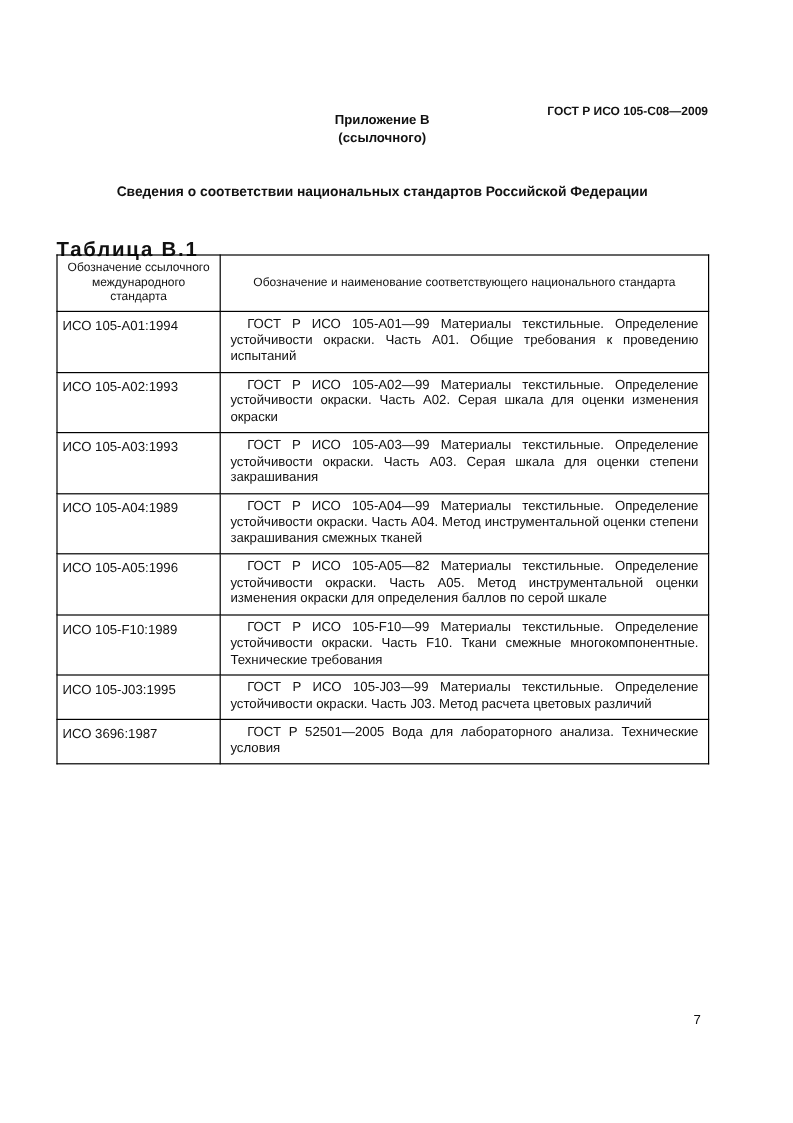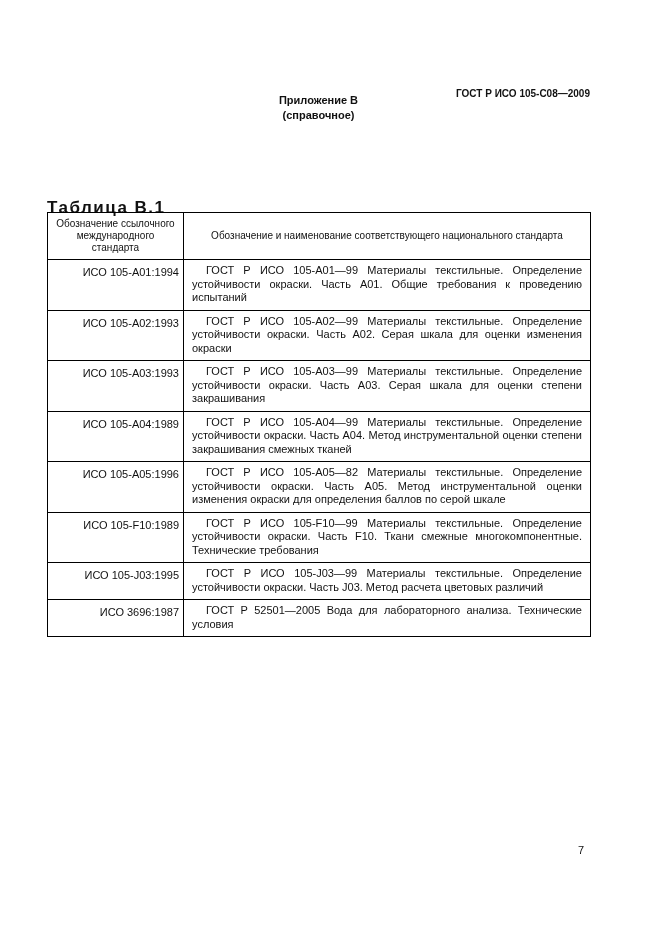--- a/index.html
+++ b/index.html
@@ -77,21 +77,21 @@
     font-weight: normal;
     font-size: 10px;
     line-height: 12px;
     text-align: center;
     padding: 5px 6px;
     height: 30px;
   }
   .std-table col.c1 { width: 136px; }
   .std-table col.c2 { width: 407px; }
   .std-table td.iso {
-    text-align: right;
+    text-align: left;
     vertical-align: top;
     padding: 6px 4px 4px 4px;
     line-height: 13px;
     white-space: nowrap;
     font-size: 11px;
   }
   .std-table td.gost {
     text-align: justify;
     text-indent: 14px;
     vertical-align: top;
@@ -110,24 +110,25 @@
 </head>
 <body>
 
 <div class="page">
   <div class="content">
 
     <div class="doc-code">ГОСТ Р ИСО 105-С08—2009</div>
 
     <div class="appendix">
       <div>Приложение В</div>
-      <div>(справочное)</div>
+      <div>(ссылочного)</div>
     </div>
 
     <div class="title">
+      <div>Сведения о соответствии национальных стандартов Российской Федерации</div>
     </div>
 
     <div class="table-caption">Таблица В.1</div>
 
     <table class="std-table">
       <colgroup>
         <col class="c1">
         <col class="c2">
       </colgroup>
       <thead>

